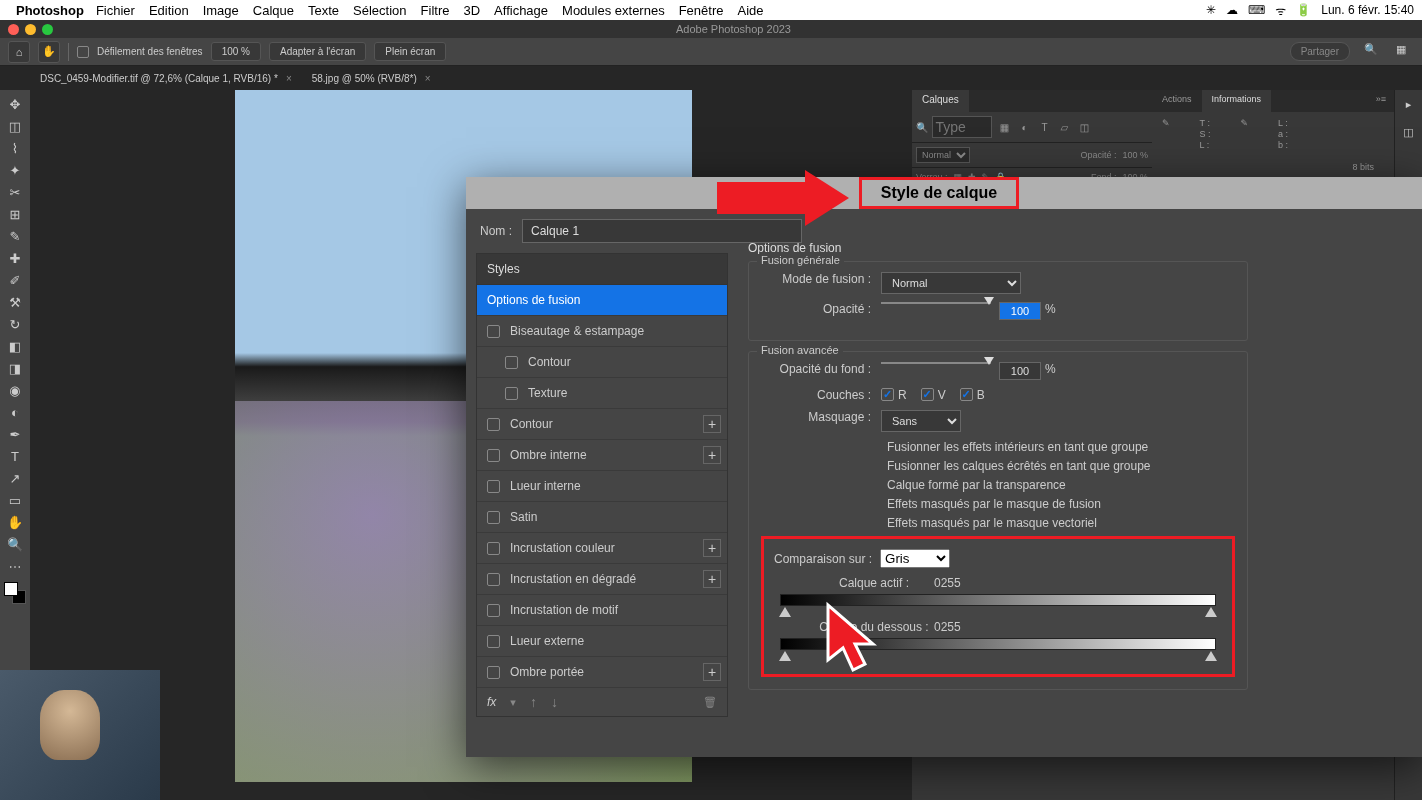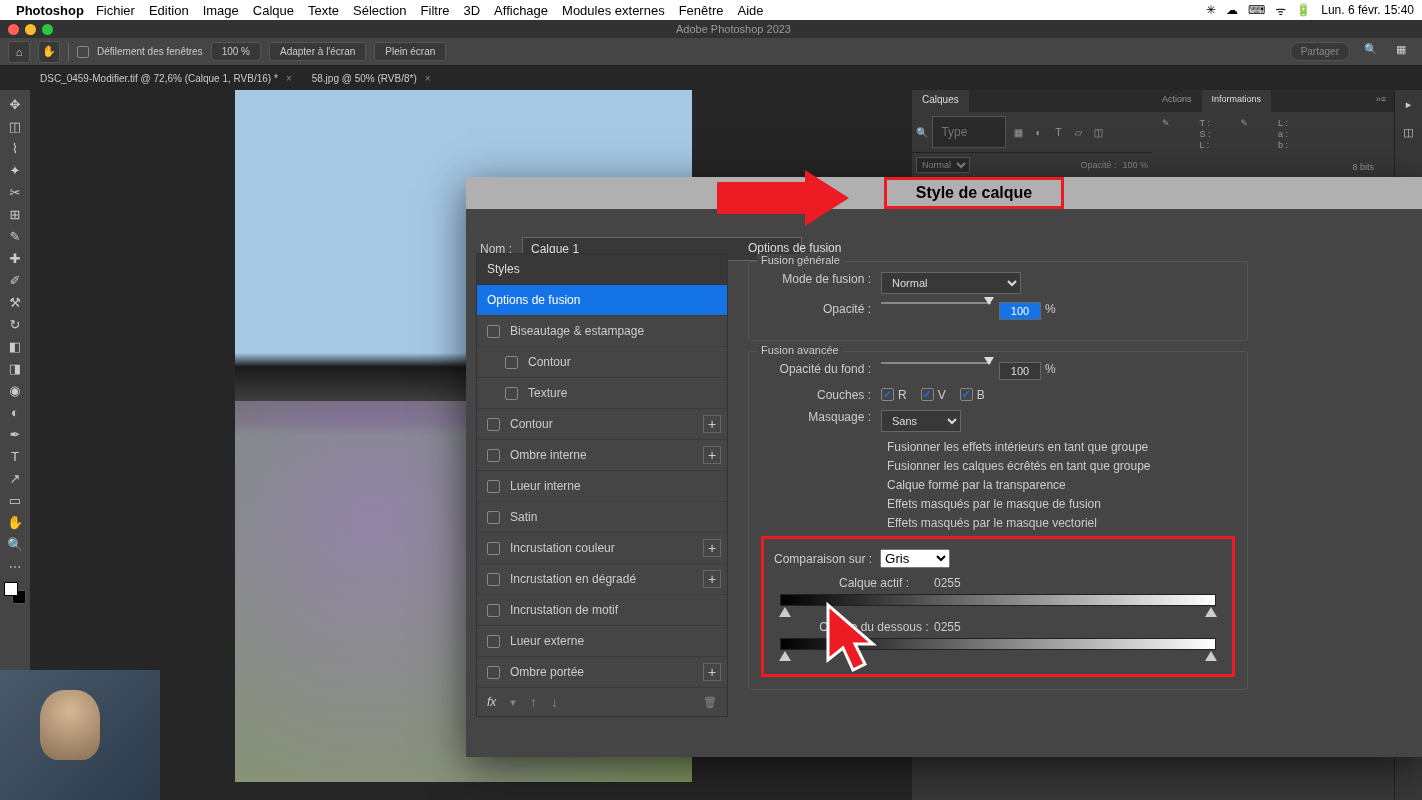--- a/index.html
+++ b/index.html
@@ -47,38 +47,38 @@
 .canvas-img { position: absolute; left: 205px; top: 0; width: 457px; height: 692px; background: linear-gradient(180deg, #a5c8e5 0%, #a5c8e5 38%, #1a1a1a 40%, #555 48%, #6a8a5a 50%, #8b9a6b 100%); }
 .lavender-area { position: absolute; bottom: 0; left: 0; right: 0; height: 55%; background: radial-gradient(circle at 30% 30%, rgba(160,130,200,0.7), rgba(120,150,90,0.6)); }
 
 
 .right-panels { width: 510px; background: #383838; display: flex; }
 .layers-panel { width: 240px; background: #383838; font-size: 10px; }
 .panel-tabs { background: #2a2a2a; display: flex; height: 22px; }
 .panel-tab { padding: 4px 10px; color: #999; }
 .panel-tab.active { background: #383838; color: #ddd; }
 .layers-controls { padding: 4px; display: flex; gap: 4px; align-items: center; border-bottom: 1px solid #222; }
-.layers-controls input { background: #2a2a2a; border: 1px solid #555; color: #ccc; padding: 8px; width: 74px; font-size: 12px; }
+.layers-controls input { background: #2a2a2a; border: 1px solid #555; color: #ccc; padding: 2px; width: 60px; font-size: 14px; }
 .layers-controls .icon-btn { width: 16px; height: 16px; color: #999; display: flex; align-items: center; justify-content: center; }
 .layers-row2 { padding: 4px; display: flex; align-items: center; gap: 6px; font-size: 9px; color: #888; border-bottom: 1px solid #222; }
 .layers-row2 select { background: #2a2a2a; border: 1px solid #555; color: #888; font-size: 9px; padding: 1px; }
 .info-panel { flex: 1; background: #383838; font-size: 9px; color: #999; }
 .info-row { padding: 6px 10px; display: flex; gap: 30px; }
 .info-col { display: flex; flex-direction: column; gap: 1px; }
 
 
 .vstrip { width: 28px; background: #383838; border-left: 1px solid #222; display: flex; flex-direction: column; align-items: center; padding-top: 4px; gap: 8px; }
 .vstrip .vbtn { width: 20px; height: 20px; color: #ccc; display: flex; align-items: center; justify-content: center; }
 
 
 .dialog { position: absolute; left: 466px; top: 177px; width: 956px; height: 580px; background: #454545; box-shadow: 0 10px 40px rgba(0,0,0,0.6); }
-.dialog-title { background: #b0b0b0; height: 32px; display: flex; align-items: center; justify-content: center; border: 3px solid #ed1c24; color: #000; font-size: 16px; font-weight: 600; position: absolute; left: 393px; top: 0; width: 180px; z-index: 2; margin-left: 25px; }
+.dialog-title { background: #b0b0b0; height: 32px; display: flex; align-items: center; justify-content: center; border: 3px solid #ed1c24; color: #000; font-size: 16px; font-weight: 600; position: absolute; left: 393px; top: 0; width: 160px; z-index: 2; }
 .dialog-title-bar-bg { background: #b0b0b0; height: 32px; position: absolute; left: 0; right: 0; top: 0; }
 
-.dialog-name-row { position: absolute; top: 60px; left: 14px; display: flex; align-items: center; gap: 10px; }
+.dialog-name-row { position: absolute; top: 42px; left: 14px; display: flex; align-items: center; gap: 10px; }
 .dialog-name-row label { font-size: 12px; color: #ccc; }
 .dialog-name-row input { background: #383838; border: 1px solid #666; color: #ddd; padding: 4px 8px; font-size: 12px; width: 280px; }
 
 .styles-list { position: absolute; left: 10px; top: 76px; width: 252px; background: #454545; border: 1px solid #333; }
 .styles-header { padding: 8px 10px; font-size: 12px; color: #ddd; background: #383838; border-bottom: 1px solid #333; }
 .style-row { display: flex; align-items: center; padding: 8px 10px; font-size: 12px; color: #ccc; border-bottom: 1px solid #3a3a3a; position: relative; }
 .style-row.selected { background: #1473e6; color: #fff; }
 .style-row .chk { width: 13px; height: 13px; border: 1px solid #888; border-radius: 2px; margin-right: 10px; background: #454545; }
 .style-row .plus-btn { position: absolute; right: 6px; width: 18px; height: 18px; border: 1px solid #666; display: flex; align-items: center; justify-content: center; font-size: 14px; color: #ccc; }
 .styles-footer { padding: 6px 10px; display: flex; gap: 14px; align-items: center; }

